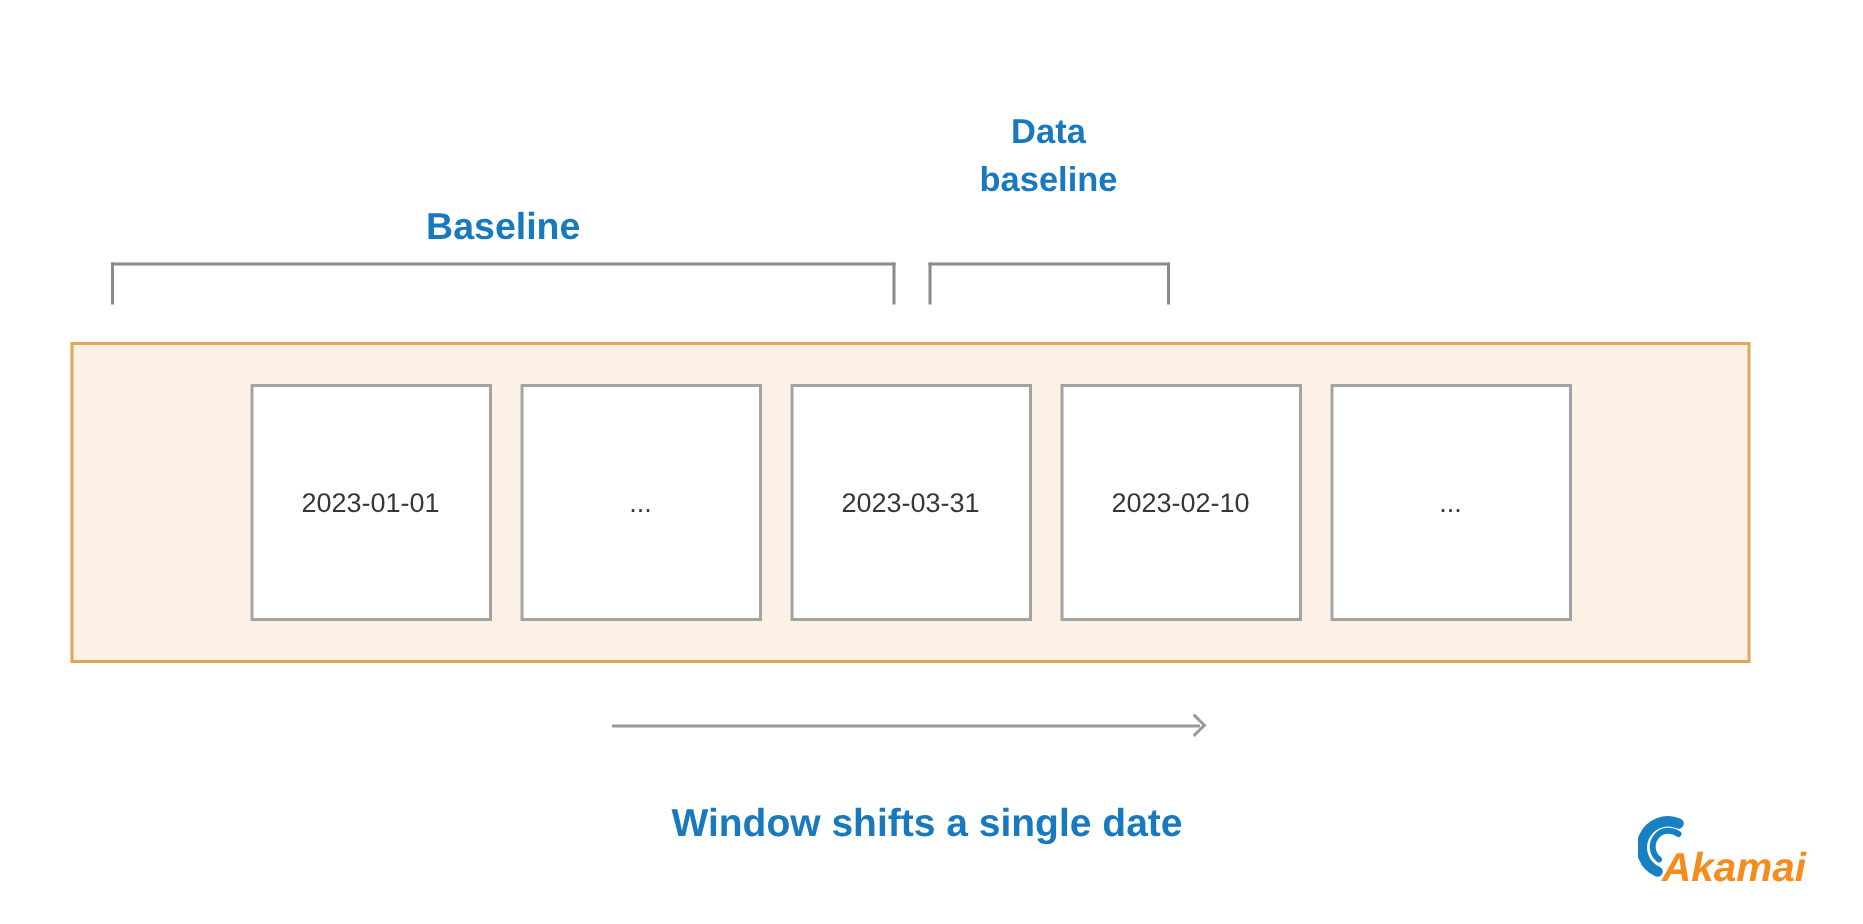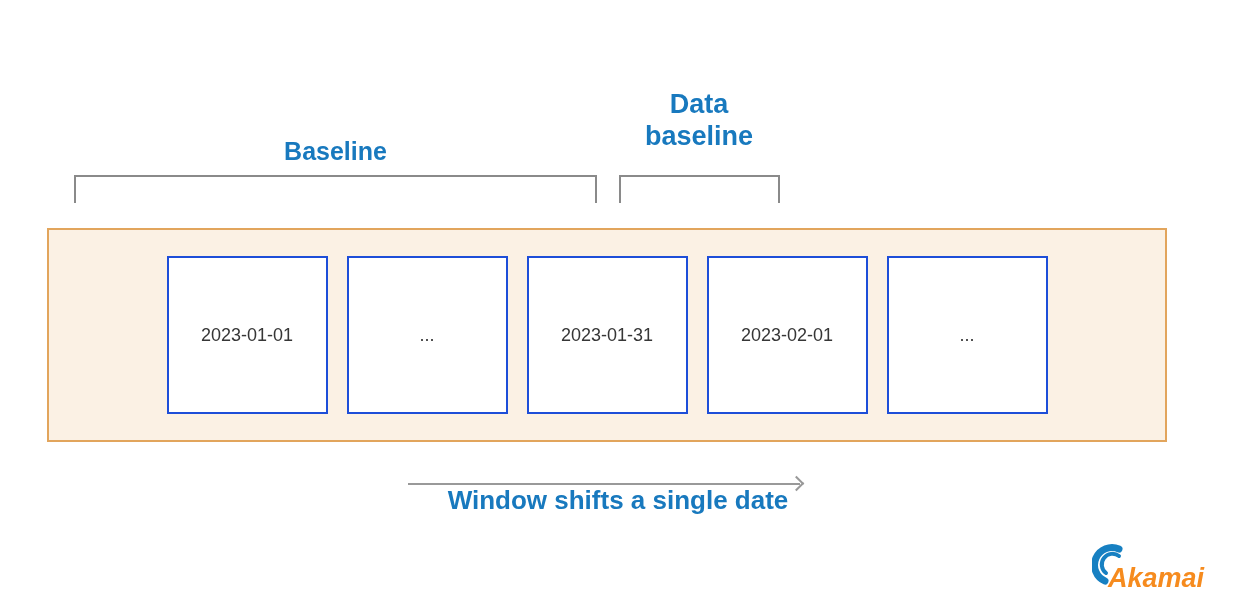--- a/index.html
+++ b/index.html
@@ -21,23 +21,22 @@
     top: 137px;
     width: 523px;
     font-size: 25px;
     line-height: 28px;
   }
 
   #comparison-label {
     left: 589px;
     top: 71px;
     width: 220px;
-    font-size: 27px;
+    font-size: 23px;
     line-height: 32px;
-    margin-top: 17px;
   }
 
   .bracket {
     position: absolute;
     border-top: 2px solid #8a8a8a;
     border-left: 2px solid #8a8a8a;
     border-right: 2px solid #8a8a8a;
     height: 28px;
   }
   #baseline-bracket { left: 74px;  top: 175px; width: 523px; }
@@ -54,21 +53,21 @@
     display: flex;
     align-items: center;
     justify-content: center;
     gap: 19px;
   }
 
   .date-box {
     width: 161px;
     height: 158px;
     background: #ffffff;
-    border: 2px solid #1d4ed8;
+    border: 2px solid #a3a3a3;
     display: flex;
     align-items: center;
     justify-content: center;
     color: #363636;
     font-size: 18px;
   }
 
   #arrow-line {
     position: absolute;
     left: 408px;
@@ -84,21 +83,21 @@
     width: 11px;
     height: 11px;
     border-top: 2px solid #999999;
     border-right: 2px solid #999999;
     transform: rotate(45deg);
   }
 
   #window-caption {
     position: absolute;
     left: 418px;
-    top: 485px;
+    top: 533px;
     width: 400px;
     text-align: center;
     color: #1879BE;
     font-weight: bold;
     font-size: 26px;
   }
 
   #akamai-logo {
     position: absolute;
     left: 1092px;
@@ -128,24 +127,24 @@
 <div id="comparison-bracket" class="bracket"></div>
 
 <div id="timeline-container">
   <div class="date-box">
     <span>2023-01-01</span>
   </div>
   <div class="date-box">
     <span>...</span>
   </div>
   <div class="date-box">
-    <span>2023-01-31</span>
+    <span>2023-03-31</span>
   </div>
   <div class="date-box">
-    <span>2023-02-01</span>
+    <span>2023-02-10</span>
   </div>
   <div class="date-box">
     <span>...</span>
   </div>
 </div>
 
 <div id="arrow-line"></div>
 <div id="arrow-head"></div>
 
 <div id="window-caption">Window shifts a single date</div>

